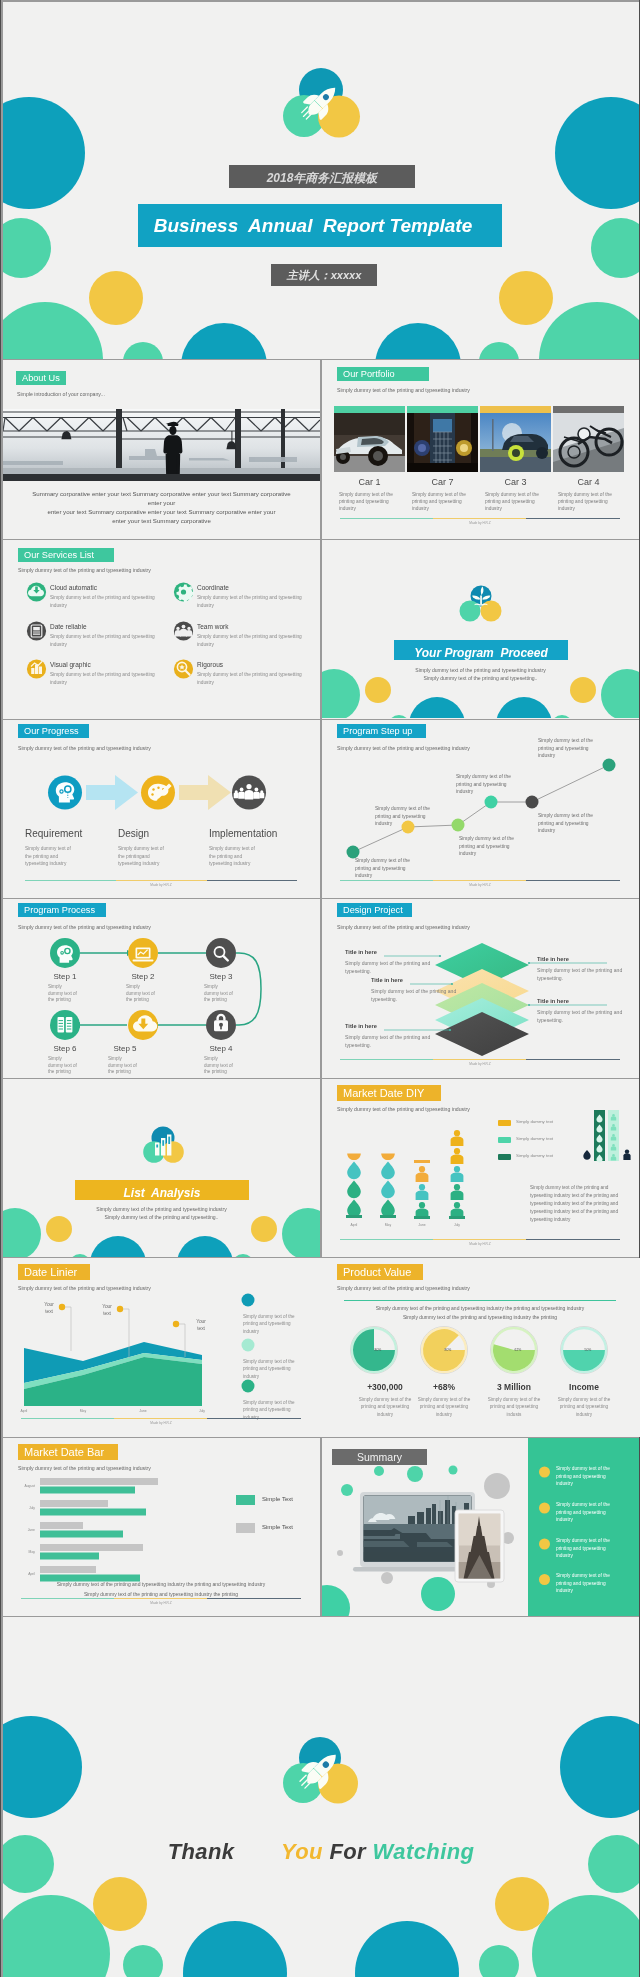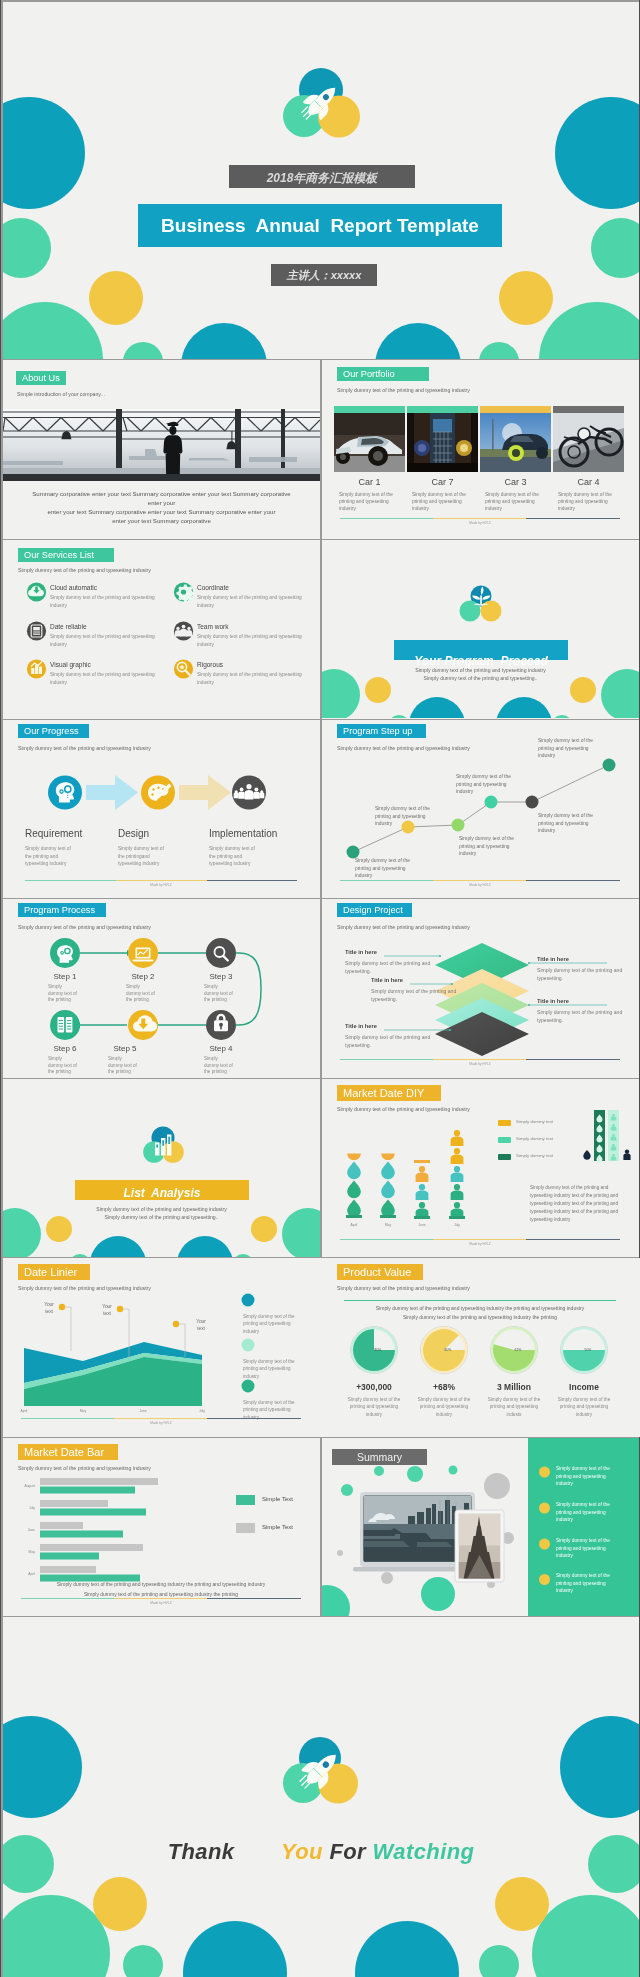--- a/index.html
+++ b/index.html
@@ -6,22 +6,22 @@
   body{width:640px;height:1977px;overflow:hidden;font-family:"Liberation Sans",sans-serif;
        -webkit-font-smoothing:antialiased;}
   .page{position:absolute;left:0;top:0;width:640px;height:1977px;background:#9a9a9a;
         border-left:1px solid #4c4c4c;border-right:1px solid #4c4c4c;box-sizing:border-box;}
   .slide{position:absolute;background:#f1f1f0;overflow:hidden;}
   svg{display:block;}
   .txt{position:absolute;white-space:pre;}
   .s1{left:2px;top:2px;width:636px;height:357px;}
   .t1-ribbon{left:226px;top:168px;width:186px;text-align:center;font-size:12px;color:#d8d8d8;
              font-style:italic;font-weight:bold;}
-  .t1-title{left:135px;top:213px;width:364px;text-align:center;font-size:19px;color:#ffffff;
-            font-weight:bold;}
+  .t1-title{left:128px;top:213px;width:364px;text-align:center;font-size:19px;color:#ffffff;
+            font-style:italic;font-weight:bold;}
   .t1-pres{left:268px;top:266px;width:106px;text-align:center;font-size:11px;color:#e0e0e0;
            font-style:italic;font-weight:bold;}
   
   .hl{left:2px;width:317px;}
   .hr{left:321px;width:317px;}
   .r2{top:360px;height:179px;}
   .r3{top:540px;height:179px;}
   .r4{top:720px;height:178px;}
   .r5{top:899px;height:179px;}
   .r6{top:1079px;height:178px;}
@@ -62,21 +62,21 @@
   .pv-cap{position:absolute;top:124px;width:58px;text-align:center;}
   .pv-t{font-size:8.5px;color:#3c3c3c;font-weight:bold;}
   .pv-d{font-size:4.7px;color:#8a8a8a;line-height:7.4px;margin-top:4px;}
   .dl-c{position:absolute;width:24px;font-size:4.8px;color:#6a6a6a;line-height:7px;text-align:center;}
   .dl-l{position:absolute;width:54px;font-size:4.6px;color:#8a8a8a;line-height:7.4px;}
   .lg-t{position:absolute;font-size:4.4px;color:#8a8a8a;}
   .diy-body{position:absolute;left:208px;top:105px;width:96px;font-size:4.7px;color:#757575;line-height:8px;}
   .da-title{left:72px;top:107px;width:174px;text-align:center;font-size:12px;color:#fff;
             font-weight:bold;font-style:italic;}
   .pp-title{left:72px;top:106px;width:174px;text-align:center;font-size:12px;color:#fff;
-            font-weight:bold;font-style:italic;margin-top:8px;}
+            font-weight:bold;font-style:italic;}
   .pp-sub{position:absolute;left:0;top:126px;width:317px;text-align:center;font-size:5.1px;
           color:#666;line-height:8px;}
   .sv{position:absolute;width:120px;}
   .sv-t{font-size:6.5px;color:#444;}
   .sv-d{font-size:4.8px;color:#8a8a8a;line-height:7.5px;margin-top:3px;}
   .pf-cap{position:absolute;top:117px;width:71px;text-align:center;}
   .pf-t{font-size:9px;color:#4a4a4a;}
   .pf-d{font-size:4.8px;color:#7c7c7c;line-height:7px;margin-top:4px;text-align:left;padding-left:5px;}
 </style>
 </head>
@@ -510,21 +510,21 @@
         <text x="56" y="93">80%</text>
         <text x="126" y="93">80%</text>
         <text x="196" y="93">62%</text>
         <text x="266" y="93">50%</text>
       </g>
     </svg>
     <div class="pv-lead">
       <div>Simply dummy text of the printing and typesetting industry the printing and typesetting industry</div>
       <div>Simply dummy text of the printing and typesetting industry the printing</div>
     </div>
-    <div class="pv-cap" style="left:23px;">
+    <div class="pv-cap" style="left:34px;">
       <div class="pv-t">+300,000</div>
       <div class="pv-d">Simply dummy text of the printing and typesetting industry</div>
     </div>
     <div class="pv-cap" style="left:93px;">
       <div class="pv-t">+68%</div>
       <div class="pv-d">Simply dummy text of the printing and typesetting industry</div>
     </div>
     <div class="pv-cap" style="left:163px;">
       <div class="pv-t">3 Million</div>
       <div class="pv-d">Simply dummy text of the printing and typesetting industs</div>

